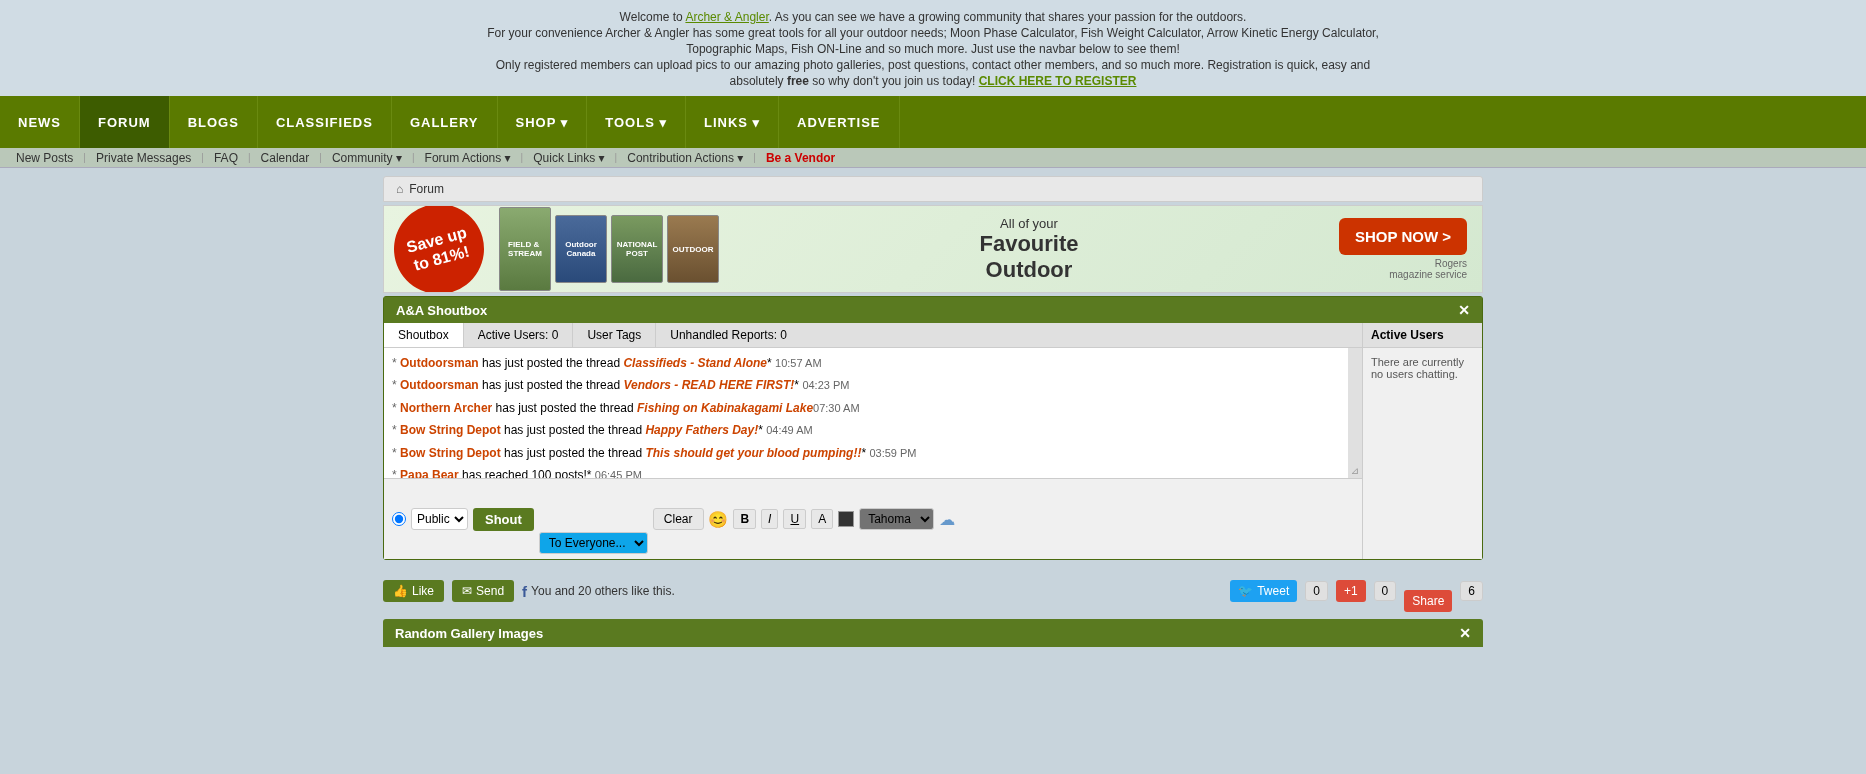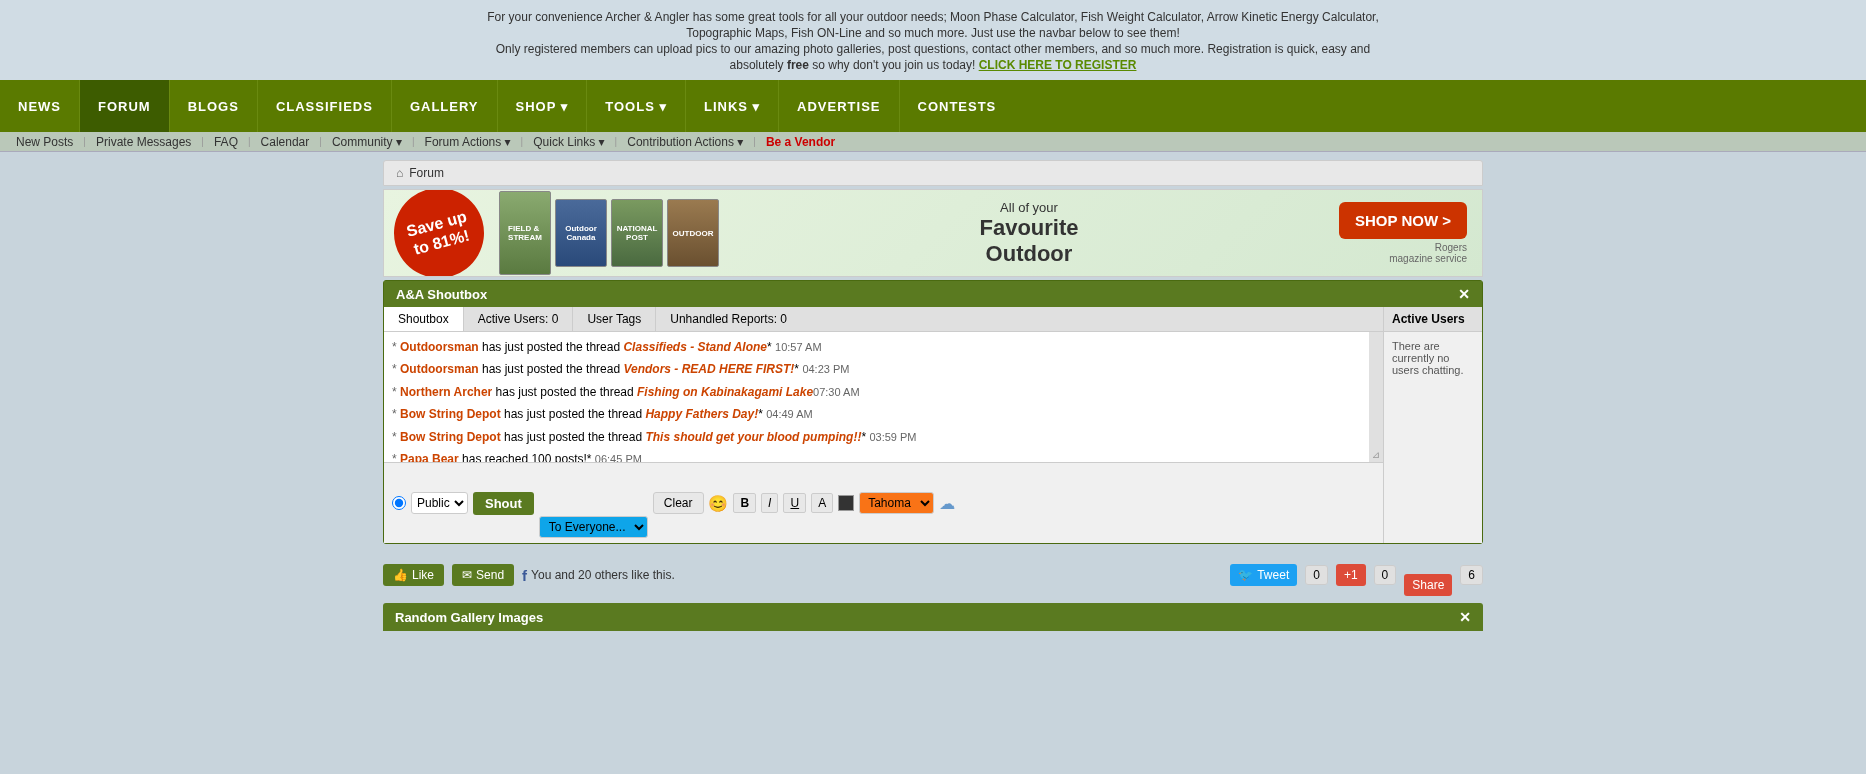--- a/index.html
+++ b/index.html
@@ -7,39 +7,41 @@
       font-family: Arial, sans-serif;
       font-size: 13px;
       background: #c8d4dc;
       min-width: 1866px;
     }
   </style>
 </head>
 <body>
 
 <div style="background:#d0dce4; text-align:center; padding:8px 60px 6px;">
+  <p style="font-size:12px; color:#333; margin:2px 0;">
+    <span>Welcome to </span><a href="#" style="color:#5a8a00;">Archer &amp; Angler</a><span>. As you can see we have a growing community that shares your passion for the outdoors.</span>
+  </p>
   <p style="font-size:12px; color:#333; margin:2px 0;">For your convenience Archer &amp; Angler has some great tools for all your outdoor needs; Moon Phase Calculator, Fish Weight Calculator, Arrow Kinetic Energy Calculator,</p>
   <p style="font-size:12px; color:#333; margin:2px 0;">Topographic Maps, Fish ON-Line and so much more. Just use the navbar below to see them!</p>
   <p style="font-size:12px; color:#333; margin:2px 0;">Only registered members can upload pics to our amazing photo galleries, post questions, contact other members, and so much more. Registration is quick, easy and</p>
   <p style="font-size:12px; color:#333; margin:2px 0;">
     <span>absolutely </span><strong>free</strong><span> so why don't you join us today! </span><a href="#" style="color:#5a8a00; font-weight:bold;">CLICK HERE TO REGISTER</a>
   </p>
 </div>
 
 <div style="background:#5a7a00; display:flex; align-items:stretch; height:52px;">
   <a href="#" style="color:#fff; text-decoration:none; font-size:13px; font-weight:bold; letter-spacing:1px; padding:0 18px; display:flex; align-items:center; border-right:1px solid #6a8a10; text-transform:uppercase;">NEWS</a>
   <a href="#" style="color:#fff; text-decoration:none; font-size:13px; font-weight:bold; letter-spacing:1px; padding:0 18px; display:flex; align-items:center; border-right:1px solid #6a8a10; text-transform:uppercase; background:#3d5c00;">FORUM</a>
   <a href="#" style="color:#fff; text-decoration:none; font-size:13px; font-weight:bold; letter-spacing:1px; padding:0 18px; display:flex; align-items:center; border-right:1px solid #6a8a10; text-transform:uppercase;">BLOGS</a>
   <a href="#" style="color:#fff; text-decoration:none; font-size:13px; font-weight:bold; letter-spacing:1px; padding:0 18px; display:flex; align-items:center; border-right:1px solid #6a8a10; text-transform:uppercase;">CLASSIFIEDS</a>
   <a href="#" style="color:#fff; text-decoration:none; font-size:13px; font-weight:bold; letter-spacing:1px; padding:0 18px; display:flex; align-items:center; border-right:1px solid #6a8a10; text-transform:uppercase;">GALLERY</a>
   <a href="#" style="color:#fff; text-decoration:none; font-size:13px; font-weight:bold; letter-spacing:1px; padding:0 18px; display:flex; align-items:center; border-right:1px solid #6a8a10; text-transform:uppercase;">SHOP ▾</a>
   <a href="#" style="color:#fff; text-decoration:none; font-size:13px; font-weight:bold; letter-spacing:1px; padding:0 18px; display:flex; align-items:center; border-right:1px solid #6a8a10; text-transform:uppercase;">TOOLS ▾</a>
   <a href="#" style="color:#fff; text-decoration:none; font-size:13px; font-weight:bold; letter-spacing:1px; padding:0 18px; display:flex; align-items:center; border-right:1px solid #6a8a10; text-transform:uppercase;">LINKS ▾</a>
   <a href="#" style="color:#fff; text-decoration:none; font-size:13px; font-weight:bold; letter-spacing:1px; padding:0 18px; display:flex; align-items:center; border-right:1px solid #6a8a10; text-transform:uppercase;">ADVERTISE</a>
-  <a href="#" style="color:#fff; text-decoration:none; font-size:13px; font-weight:bold; letter-spacing:1px; padding:0 18px; display:flex; align-items:center; text-transform:uppercase;">CONTESTS</a>
 </div>
 
 <div style="background:rgba(180,195,170,0.7); border-bottom:1px solid #aab; display:flex; align-items:center; padding:0 8px; height:20px; gap:2px;">
   <a href="#" style="color:#333; text-decoration:none; font-size:12px; padding:4px 8px;">New Posts</a>
   <span style="color:#999; font-size:10px;">|</span>
   <a href="#" style="color:#333; text-decoration:none; font-size:12px; padding:4px 8px;">Private Messages</a>
   <span style="color:#999; font-size:10px;">|</span>
   <a href="#" style="color:#333; text-decoration:none; font-size:12px; padding:4px 8px;">FAQ</a>
   <span style="color:#999; font-size:10px;">|</span>
   <a href="#" style="color:#333; text-decoration:none; font-size:12px; padding:4px 8px;">Calendar</a>
@@ -130,31 +132,31 @@
             <select style="padding:2px 5px; font-size:12px; border:1px solid #ccc; border-radius:3px; background:#0ea5e9;margin-top:48px;">
               <option>To Everyone...</option>
             </select>
             <button style="background:#e8e8e8; border:1px solid #ccc; padding:3px 10px; font-size:12px; border-radius:3px; cursor:pointer;">Clear</button>
             <button style="background:none; border:none; font-size:16px; cursor:pointer;">😊</button>
             <button style="background:#e8e8e8; border:1px solid #ccc; padding:2px 6px; font-size:12px; cursor:pointer; border-radius:2px; font-weight:bold;">B</button>
             <button style="background:#e8e8e8; border:1px solid #ccc; padding:2px 6px; font-size:12px; cursor:pointer; border-radius:2px; font-style:italic;">I</button>
             <button style="background:#e8e8e8; border:1px solid #ccc; padding:2px 6px; font-size:12px; cursor:pointer; border-radius:2px; text-decoration:underline;">U</button>
             <button style="background:#e8e8e8; border:1px solid #ccc; padding:2px 6px; font-size:12px; cursor:pointer; border-radius:2px;">A</button>
             <span style="width:16px; height:16px; background:#333; display:inline-block; cursor:pointer; border:1px solid #999; vertical-align:middle;"></span>
-            <select style="padding:2px 4px; font-size:12px; border:1px solid #ccc; border-radius:3px; background:#f97316;">
+            <select style="padding:2px 4px; font-size:12px; border:1px solid #ccc; border-radius:3px; background:#737373;">
               <option>Tahoma</option>
               <option>Arial</option>
               <option>Verdana</option>
               <option>Georgia</option>
             </select>
             <button style="background:none; border:none; font-size:16px; cursor:pointer; color:#6699cc;">☁</button>
           </div>
         </div>
 
-        <div style="width:99px; background:#f0f0f0; border-left:1px solid #ccc;">
+        <div style="width:120px; background:#f0f0f0; border-left:1px solid #ccc;">
           <div style="background:#e0e0e0; padding:5px 8px; font-size:12px; font-weight:bold; border-bottom:1px solid #ccc;">Active Users</div>
           <div style="padding:8px; font-size:11px; color:#555;">There are currently no users chatting.</div>
         </div>
       </div>
     </div>
 
     <div style="display:flex; align-items:center; gap:8px; padding:7px 0; background:transparent;">
       <button style="background:#5a7a20; color:white; border:none; padding:4px 10px; font-size:12px; border-radius:3px; cursor:pointer; display:flex; align-items:center; gap:4px;">
         <span>👍</span>
         <span>Like</span>

